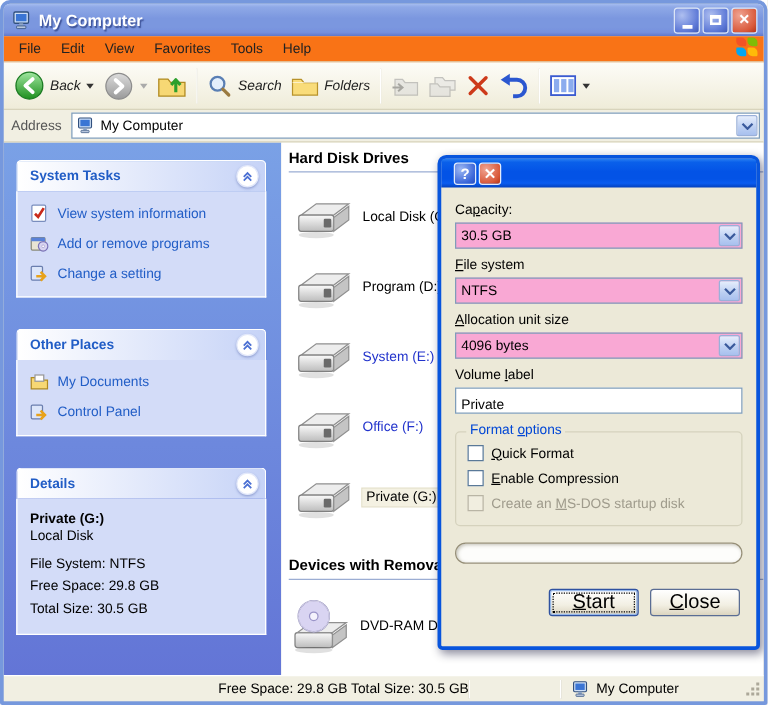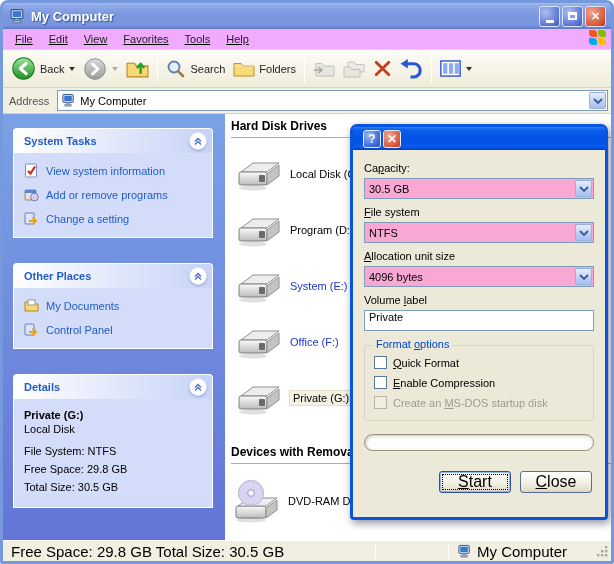--- a/index.html
+++ b/index.html
@@ -17,32 +17,32 @@
   .tb-title { color:#fff; font-weight:bold; font-size:13px; text-shadow:1px 1px 1px #3a4f95; flex:1; }
   .tb-btns { display:flex; gap:2px; }
   .cbtn { width:21px; height:21px; border-radius:3px; border:1px solid #dce5f5; color:#fff;
           font-size:11px; line-height:18px; text-align:center; font-weight:bold; }
   .btn-min,.btn-max { background:radial-gradient(circle at 30% 28%,#aebff0,#5b77d6 70%,#4059b4); }
   .btn-close { background:radial-gradient(circle at 30% 28%,#f0a492,#d9593a 70%,#b23317); }
   .glyph-min { display:block; width:8px; height:3px; background:#fff; margin:13px auto 0; }
   .glyph-max { display:block; width:9px; height:8px; border:2px solid #fff; border-top-width:3px; margin:5px auto 0; }
 
   
-  .menubar { height:21px; flex:0 0 21px; background:#f0abfc; display:flex; align-items:center;
-             padding-left:4px; border-bottom:1px solid #dcd8c0;text-decoration:underline; }
+  .menubar { height:21px; flex:0 0 21px; background:#f97316; display:flex; align-items:center;
+             padding-left:4px; border-bottom:1px solid #dcd8c0; }
   .menu-item { padding:3px 8px; color:#222; }
   .menubar .spacer { flex:1; }
   .winlogo { width:20px; height:18px; margin-right:2px; display:grid; grid-template-columns:8px 8px;
              grid-template-rows:7px 7px; gap:1px; align-self:center; }
   .winlogo i { border-radius:1px 4px 1px 4px; }
   .wl-r{background:#f35325;} .wl-g{background:#81bc06;} .wl-b{background:#05a6f0;} .wl-y{background:#ffba08;}
 
   
   .toolbar { height:38px; flex:0 0 38px; background:linear-gradient(180deg,#fdfcf7,#efecd9);
-             border-bottom:1px solid #d8d4bc; display:flex; align-items:center; padding:0 4px; }
+             border-bottom:1px solid #d8d4bc; display:flex; align-items:center; padding:0 4px;font-style:italic; }
   .tbtn { display:flex; align-items:center; gap:4px; padding:2px 4px; border-radius:3px; }
   .tbtn .lab { font-size:11px; color:#222; }
   .drop { width:0; height:0; border-left:3px solid transparent; border-right:3px solid transparent;
           border-top:4px solid #333; margin-left:1px; }
   .drop.dis { border-top-color:#aaa; }
   .sep { width:1px; height:28px; background:#d2cfba; border-right:1px solid #fff; margin:0 4px; }
   .disabled-ico { filter:grayscale(1) opacity(.55); }
 
   
   .addressbar { height:26px; flex:0 0 26px; background:#f1efe2; display:flex; align-items:center;
@@ -80,21 +80,21 @@
   .drive-row { height:56px; display:flex; align-items:center; gap:9px; padding-left:2px; white-space:nowrap; }
   .d-ico { width:48px; flex:0 0 48px; }
   .d-label { color:#000; }
   .d-label.compressed { color:#2233cc; }
   .d-label.selected { background:#f4f1e2; outline:1px solid #e4dfc8; padding:1px 3px; }
   .grp-hd.second { margin-top:16px; }
   .dvd-row { height:62px; display:flex; align-items:center; gap:9px; margin-top:6px; white-space:nowrap; }
 
   
   .statusbar { height:21px; flex:0 0 21px; background:#f1efe2; border-top:1px solid #fff;
-               display:flex; align-items:center; font-size:15px; color:#000; }
+               display:flex; align-items:center; font-size:11px; color:#000;text-align:right; }
   .sb-left { width:372px; padding-left:8px; }
   .sb-sep { width:1px; height:15px; background:#aca899; border-right:1px solid #fff; }
   .sb-mid { width:72px; }
   .sb-right { flex:1; display:flex; align-items:center; gap:5px; padding-left:8px; }
   .grip { margin-left:auto; margin-right:2px; }
 
   
   .dlg { position:absolute; left:347px; top:121px; width:258px; height:396px; z-index:10;
          background:#ece9d8; border:3px solid #0855dd; border-radius:7px 7px 4px 4px;
          box-shadow:2px 3px 8px rgba(0,0,40,.45); display:flex; flex-direction:column; }
@@ -105,21 +105,21 @@
   .dbtn { width:18px; height:18px; border-radius:3px; border:1px solid #e3ecfb; color:#fff; font-weight:bold;
           font-size:12px; line-height:16px; text-align:center; margin-left:2px; }
   .dbtn-help { background:radial-gradient(circle at 30% 28%,#9db8f2,#3b66d9 70%,#2a4fc0); }
   .dbtn-x { background:radial-gradient(circle at 30% 28%,#f0a492,#d9593a 70%,#b23317); }
   .dlg-body { flex:1; padding:8px 11px 10px; font-size:11px; color:#000; }
   .lbl { margin:7px 0 4px; }
   .lbl.first { margin-top:4px; }
   .acc { text-decoration:underline; }
   .combo { height:21px; background:#f9a8d4; border:1px solid #7f9db9; display:flex; align-items:center; }
   .combo-val { flex:1; padding-left:4px; }
-  .txt { height:21px; background:#fff; border:1px solid #7f9db9; display:flex; align-items:flex-start; padding-left:4px; }
+  .txt { height:21px; background:#fff; border:1px solid #7f9db9; display:flex; align-items:flex-end; padding-left:4px; }
   .grpbox { position:relative; border:1px solid #d5d2bd; border-radius:4px; margin-top:14px;
             padding:10px 8px 4px 9px; }
   .legend { position:absolute; top:-8px; left:8px; background:#ece9d8; padding:0 3px; color:#0046d5; }
   .chk-row { display:flex; align-items:center; gap:6px; margin-bottom:7px; }
   .chk { width:13px; height:13px; background:#fff; border:1px solid #5a7998; flex:0 0 13px; }
   .chk-row.disabled { color:#9f9b8c; }
   .chk-row.disabled .chk { border-color:#b9b5a5; background:#f1eee0; }
   .progress { height:17px; margin-top:13px; border:1px solid #968f78; border-radius:9px; background:#fdfdfb;
               box-shadow:inset 1px 1px 3px rgba(90,85,60,.35); }
   .btn-row { display:flex; justify-content:flex-end; gap:9px; margin-top:20px; padding-right:2px; }

